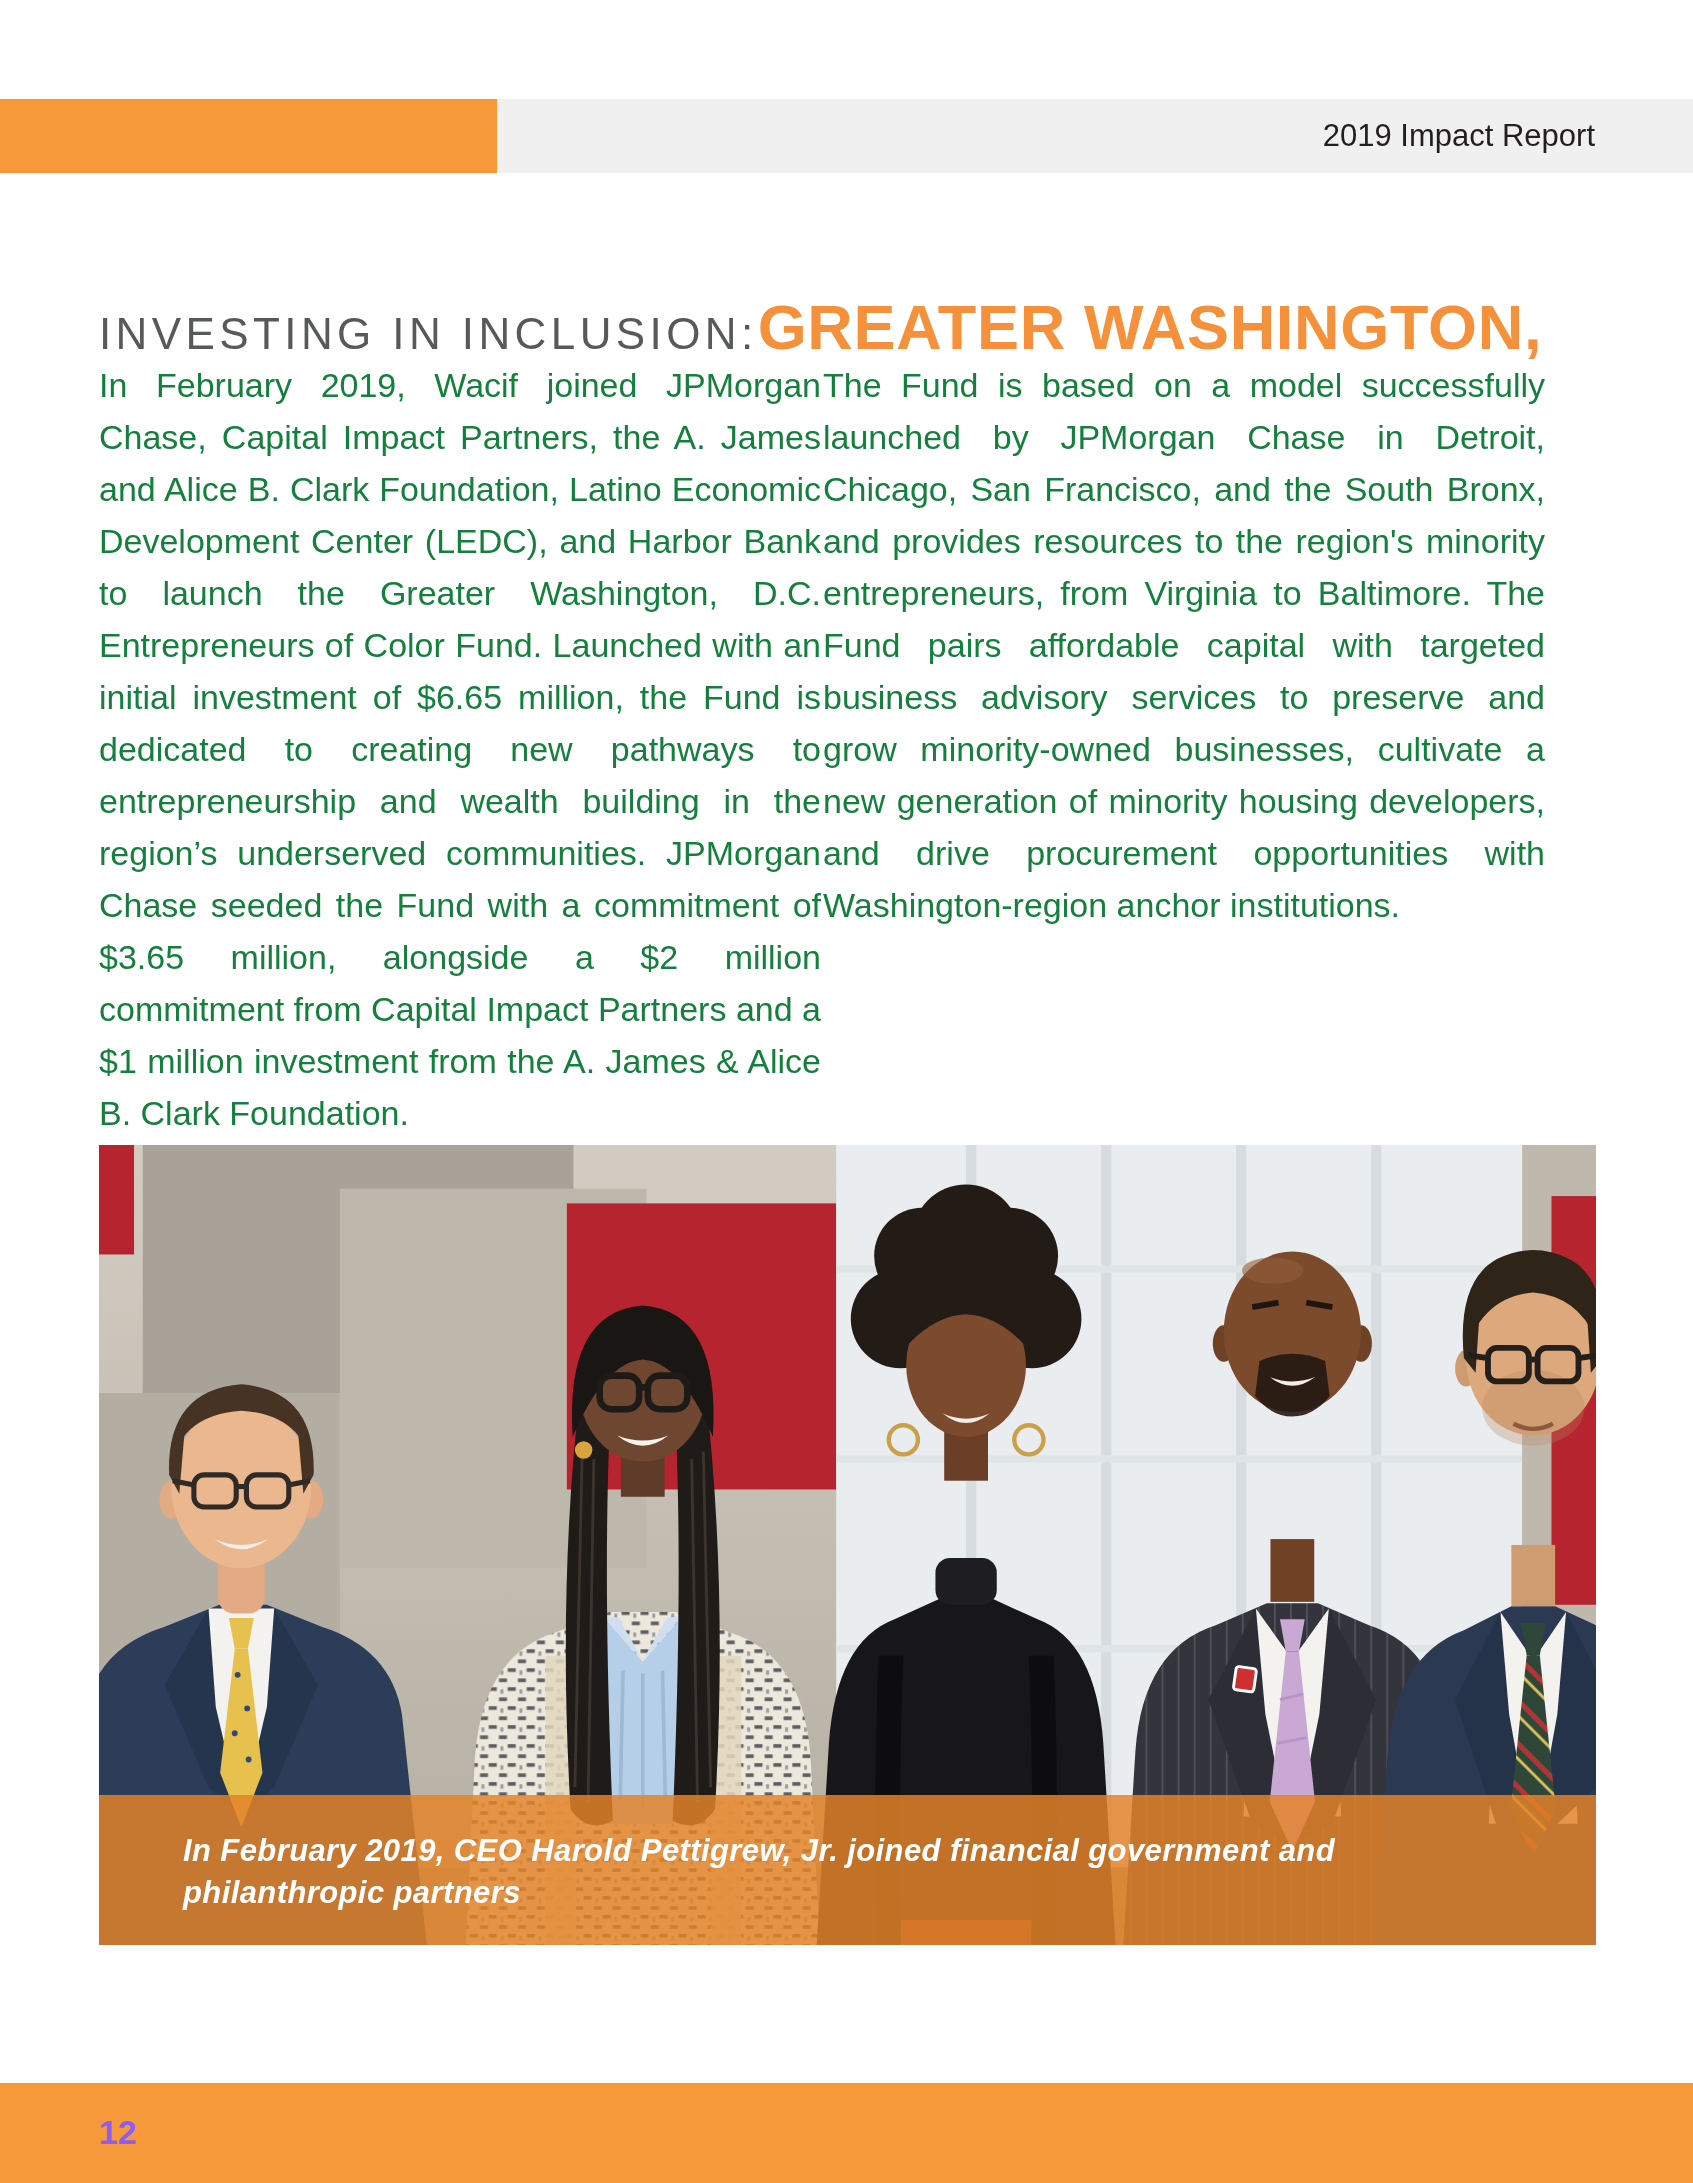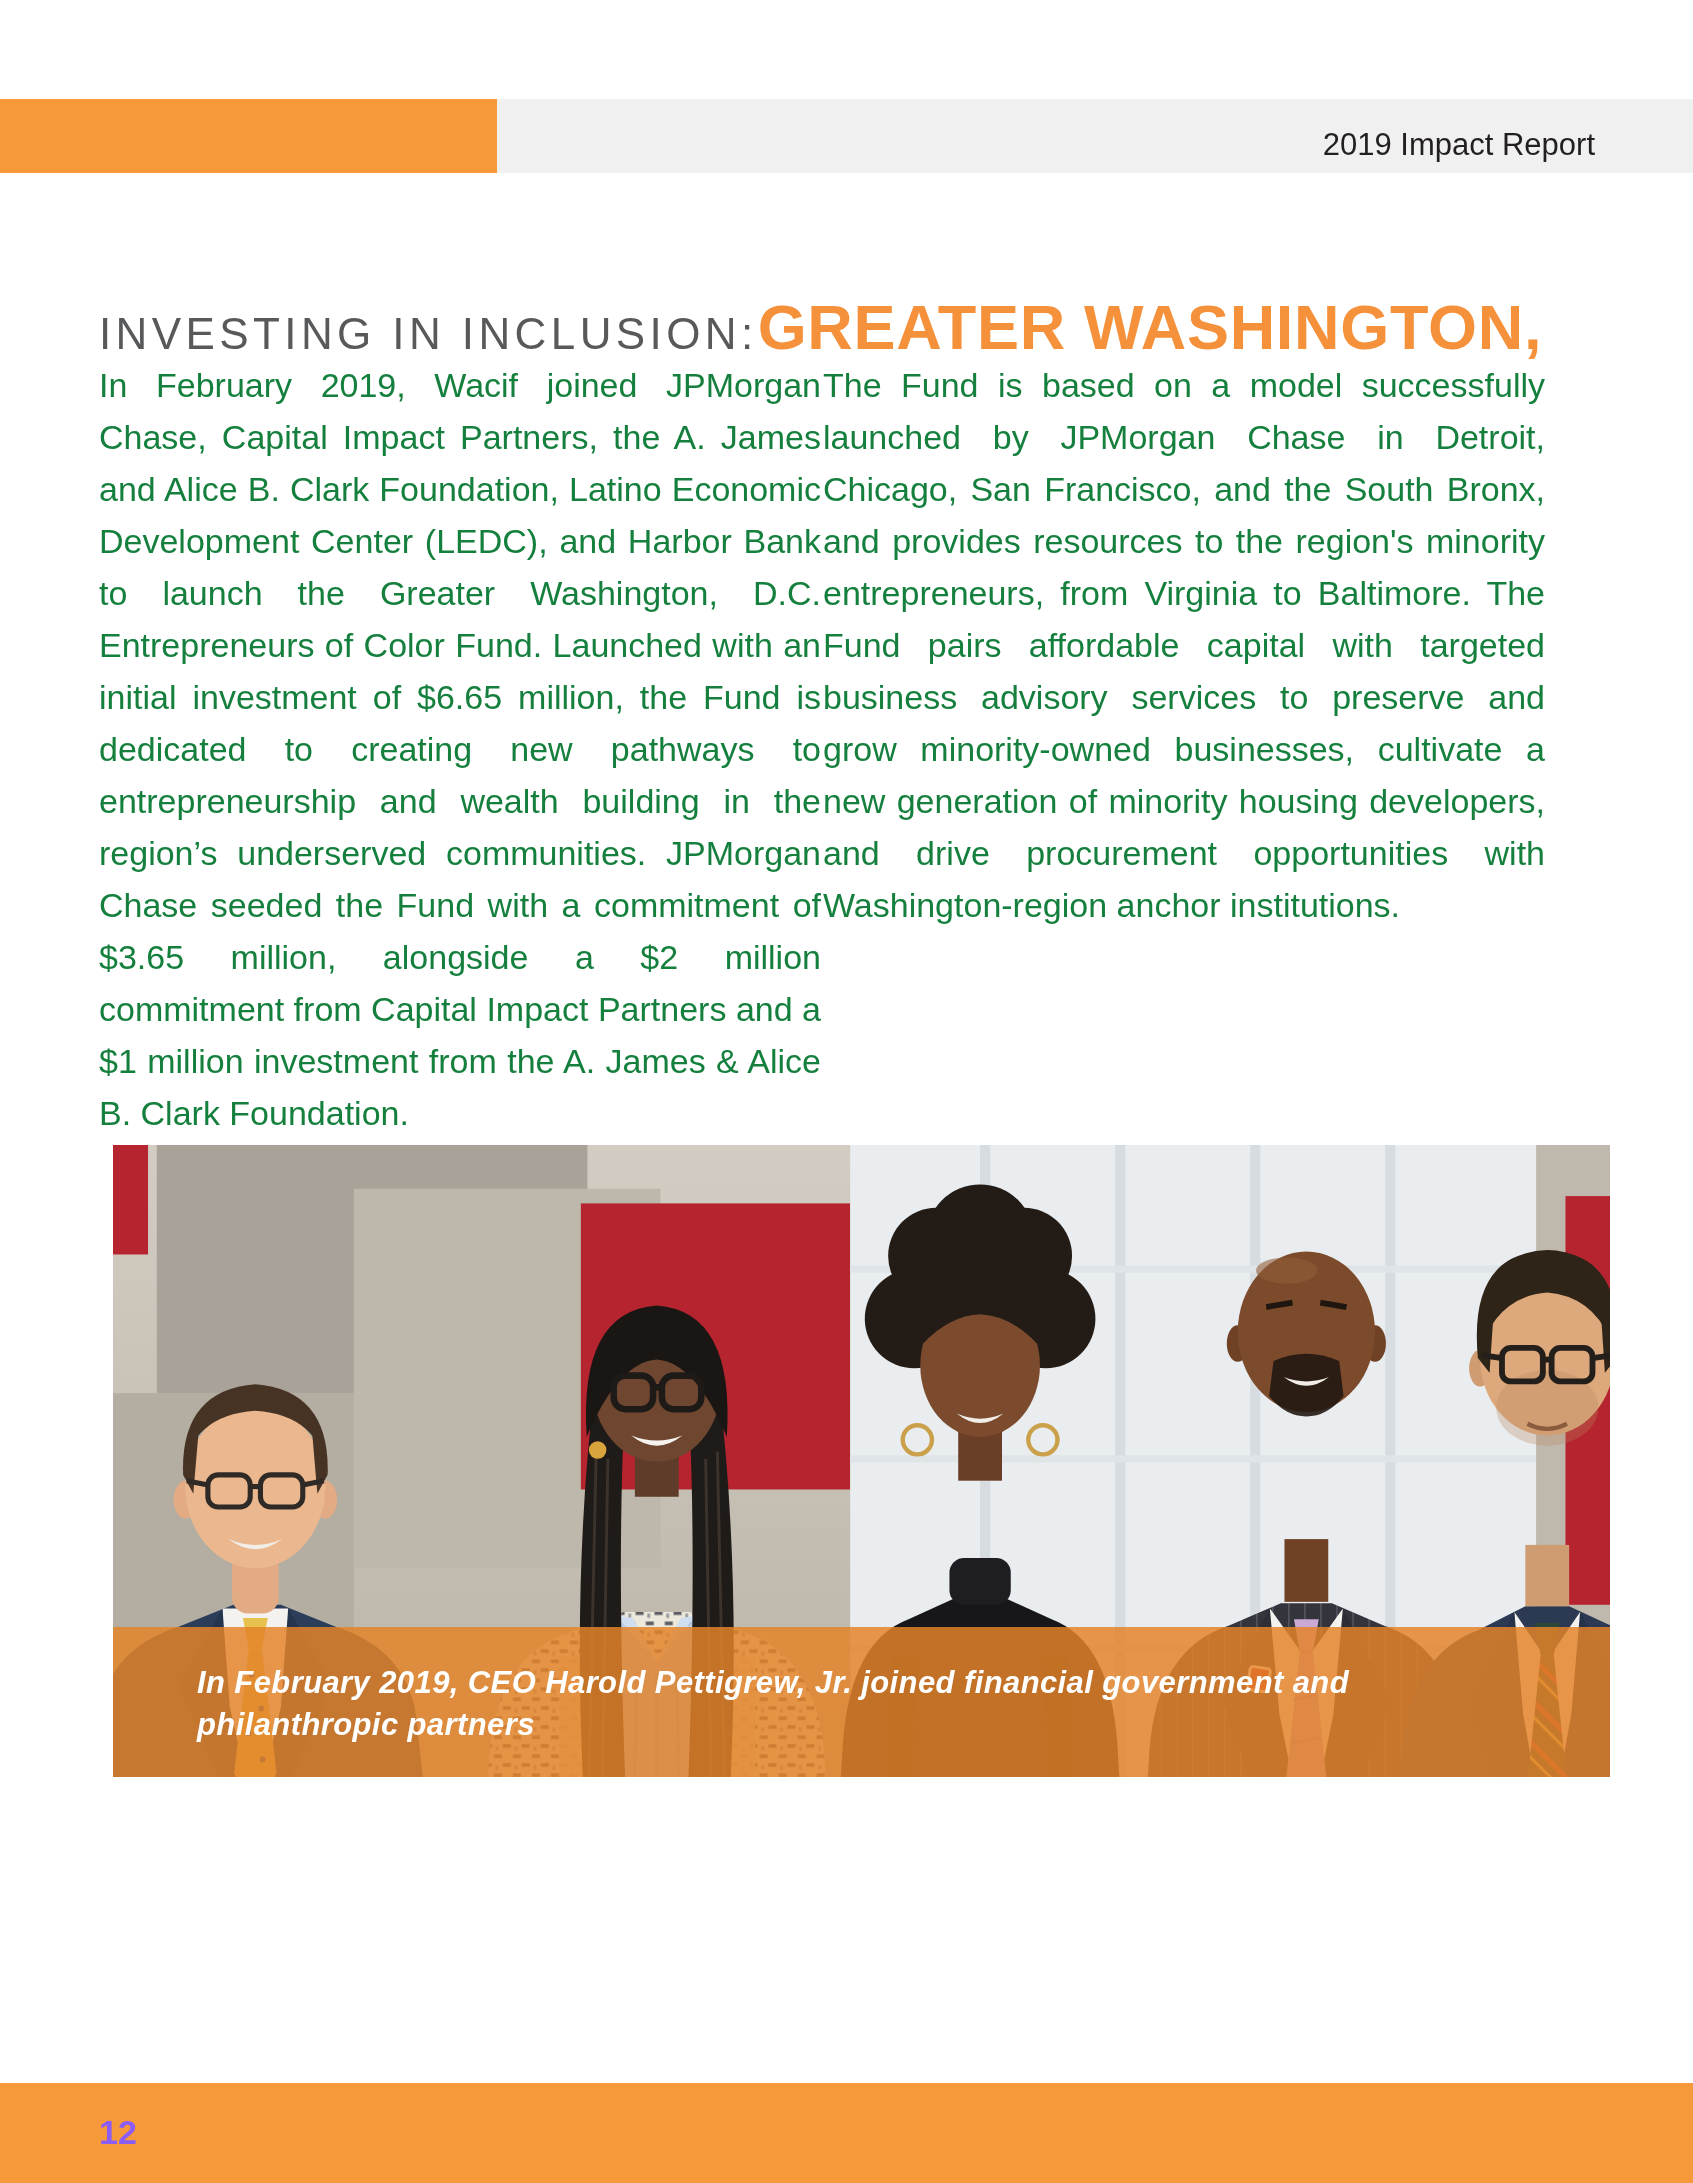--- a/index.html
+++ b/index.html
@@ -15,21 +15,21 @@
   .topbar-gray {
     position: absolute; top: 99px; left: 0; right: 0; height: 74px;
     background: #F0F0F1;
   }
   .topbar-orange {
     position: absolute; top: 99px; left: 0; width: 497px; height: 74px;
     background: #F6993A;
   }
   .topbar-title {
     position: absolute; top: 99px; right: 99px; height: 74px;
-    line-height: 74px; font-size: 31px; color: #231F20; margin-top: 9px;
+    line-height: 74px; font-size: 31px; color: #231F20;
   }
   
   .headline {
     position: absolute; left: 99px; top: 254px; width: 1497px;
     display: flex; align-items: baseline;
   }
   .headline-prefix {
     font-size: 44px; font-weight: 400; color: #58595B;
     letter-spacing: 4.4px; white-space: nowrap;
   }
@@ -40,21 +40,21 @@
   
   .body-col {
     position: absolute; top: 359px; width: 722px;
     font-size: 34px; line-height: 52px; color: #15803d;
     text-align: justify; hyphens: none;
   }
   .body-col.left  { left: 99px; }
   .body-col.right { left: 823px; }
   
   .photo {
-    position: absolute; left: 113px; top: 1145px; width: 1497px; height: 632px;
+    position: absolute; left: 99px; top: 1145px; width: 1497px; height: 800px;
     overflow: hidden; background: #1d4ed8;
   }
   .photo svg { display: block; width: 1497px; height: 840px; }
   .caption-overlay {
     position: absolute; left: 0; bottom: 0; width: 100%; height: 150px;
     background: rgba(227, 131, 41, 0.84);
     display: flex; flex-direction: column; justify-content: center;
     padding: 4.4px 66px 0 84px; box-sizing: border-box;
   }
   .caption-line {

